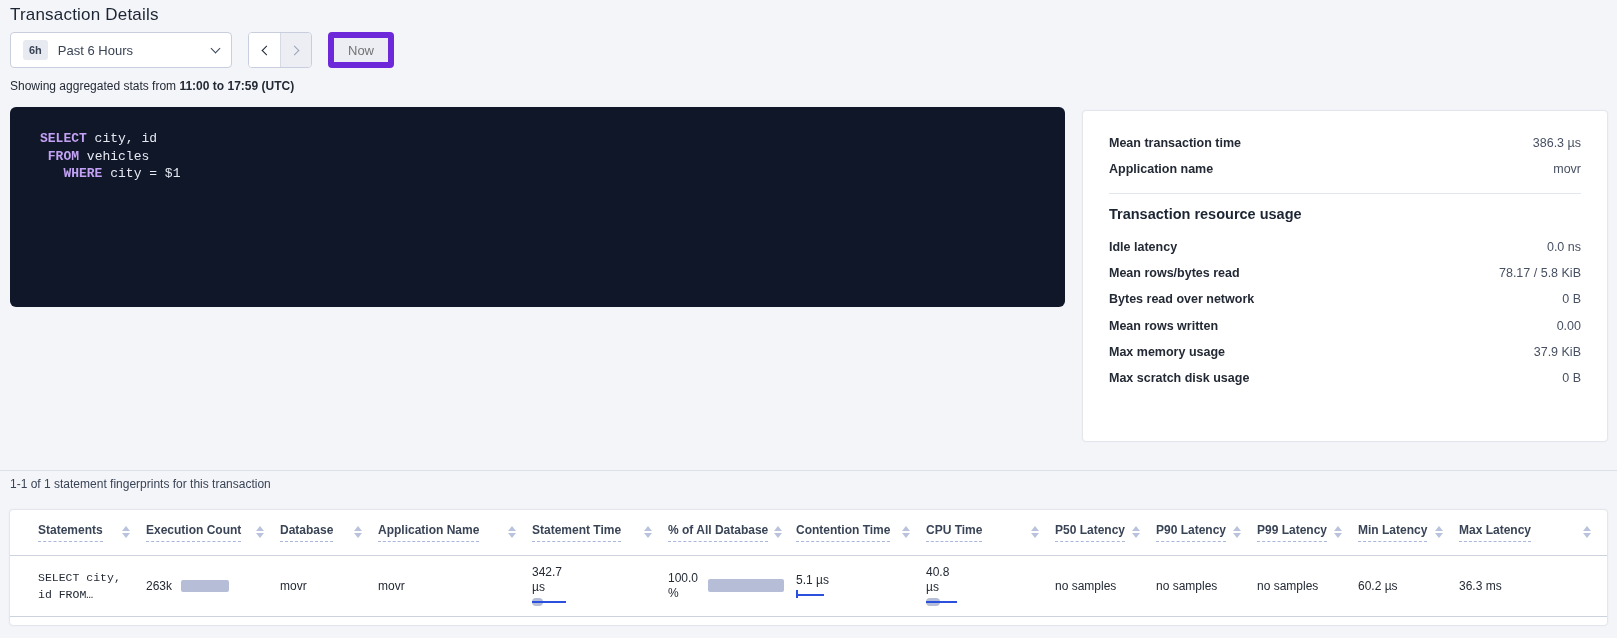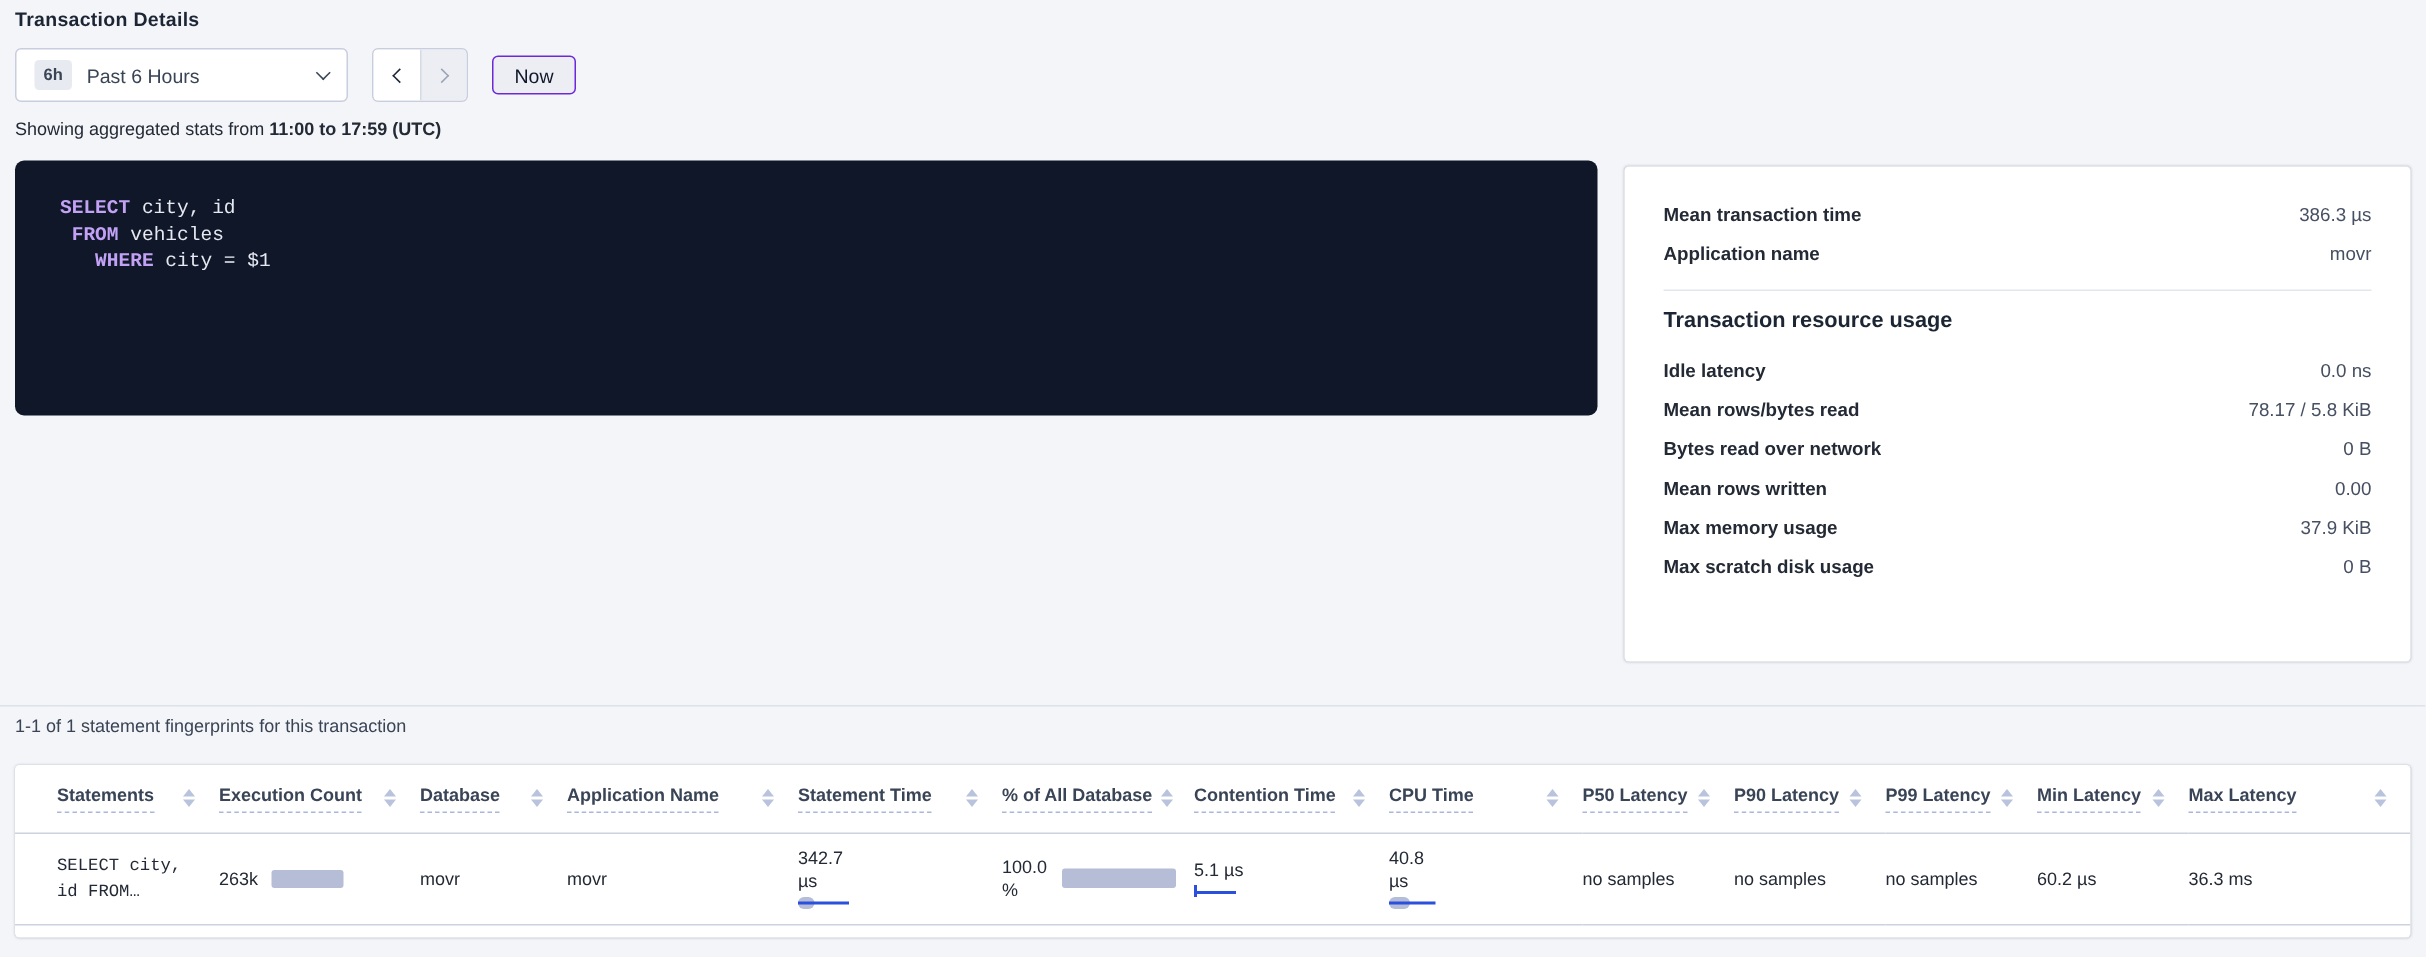--- a/index.html
+++ b/index.html
@@ -6,21 +6,21 @@
   html,body { width:1617px; height:638px; }
   body {
     background:#f4f5f9;
     font-family:"Liberation Sans", sans-serif;
     color:#242a35;
     position:relative;
     overflow:hidden;
   }
   .page-title {
     position:absolute; left:10px; top:5px;
-    font-size:13px; font-weight:bold; color:#1c2533; letter-spacing:.2px;
+    font-size:17px; font-weight:normal; color:#1c2533; letter-spacing:.2px;
   }
   
   .controls { position:absolute; left:10px; top:32px; display:flex; align-items:center; }
   .time-picker {
     width:222px; height:36px; background:#fff; border:1px solid #c8cedd; border-radius:4px;
     display:flex; align-items:center; padding:0 12px; cursor:pointer;
   }
   .time-badge {
     background:#e7eaf1; color:#394455; font-size:11px; font-weight:bold;
     border-radius:3px; padding:4px 6px; margin-right:10px;
@@ -30,29 +30,29 @@
   .chev-down { transform:rotate(45deg); margin-top:-4px; color:#394455; }
   .arrow-group {
     display:flex; height:36px; margin-left:16px; border:1px solid #c8cedd; border-radius:4px;
     overflow:hidden; background:#fff;
   }
   .arrow-btn { width:31px; height:100%; display:flex; align-items:center; justify-content:center; cursor:pointer; background:#fff; color:#1b2536; }
   .arrow-btn.disabled { background:#eceef4; color:#9aa3b5; border-left:1px solid #d6dae4; cursor:default; }
   .chev-left  { transform:rotate(135deg); margin-left:3px; }
   .chev-right { transform:rotate(-45deg); margin-right:3px; }
   .now-btn {
-    height:26px; margin-left:16px; padding:0 14px; display:flex; align-items:center;
-    background:#eceef4; border:1px solid #6d28d9; border-radius:4px;
-    font-size:13px; color:#0f172a; cursor:default;
+    height:36px; margin-left:16px; padding:0 14px; display:flex; align-items:center;
+    background:#eceef4; border:6px solid #6d28d9; border-radius:4px;
+    font-size:13px; color:#737373; cursor:default;
   }
   .summary { position:absolute; left:10px; top:79px; font-size:12px; color:#242a35; }
   .summary b { font-weight:bold; }
   
   .sql-box {
-    position:absolute; left:10px; top:107px; width:1055px; height:170px;
+    position:absolute; left:10px; top:107px; width:1055px; height:200px;
     background:#0f1728; border-radius:6px; padding:23px 20px 0 30px;
     font-family:"Liberation Mono","DejaVu Sans Mono",monospace;
     font-size:13px; line-height:17.5px; color:#e6e9f2; white-space:pre;
   }
   .sql-kw { color:#c3a1f5; font-weight:bold; }
   
   .details-card {
     position:absolute; left:1083px; top:111px; width:524px; height:330px;
     background:#fff; border-radius:3px; box-shadow:0 0 2px rgba(67,90,111,.35);
     padding:19px 26px 0 26px;

